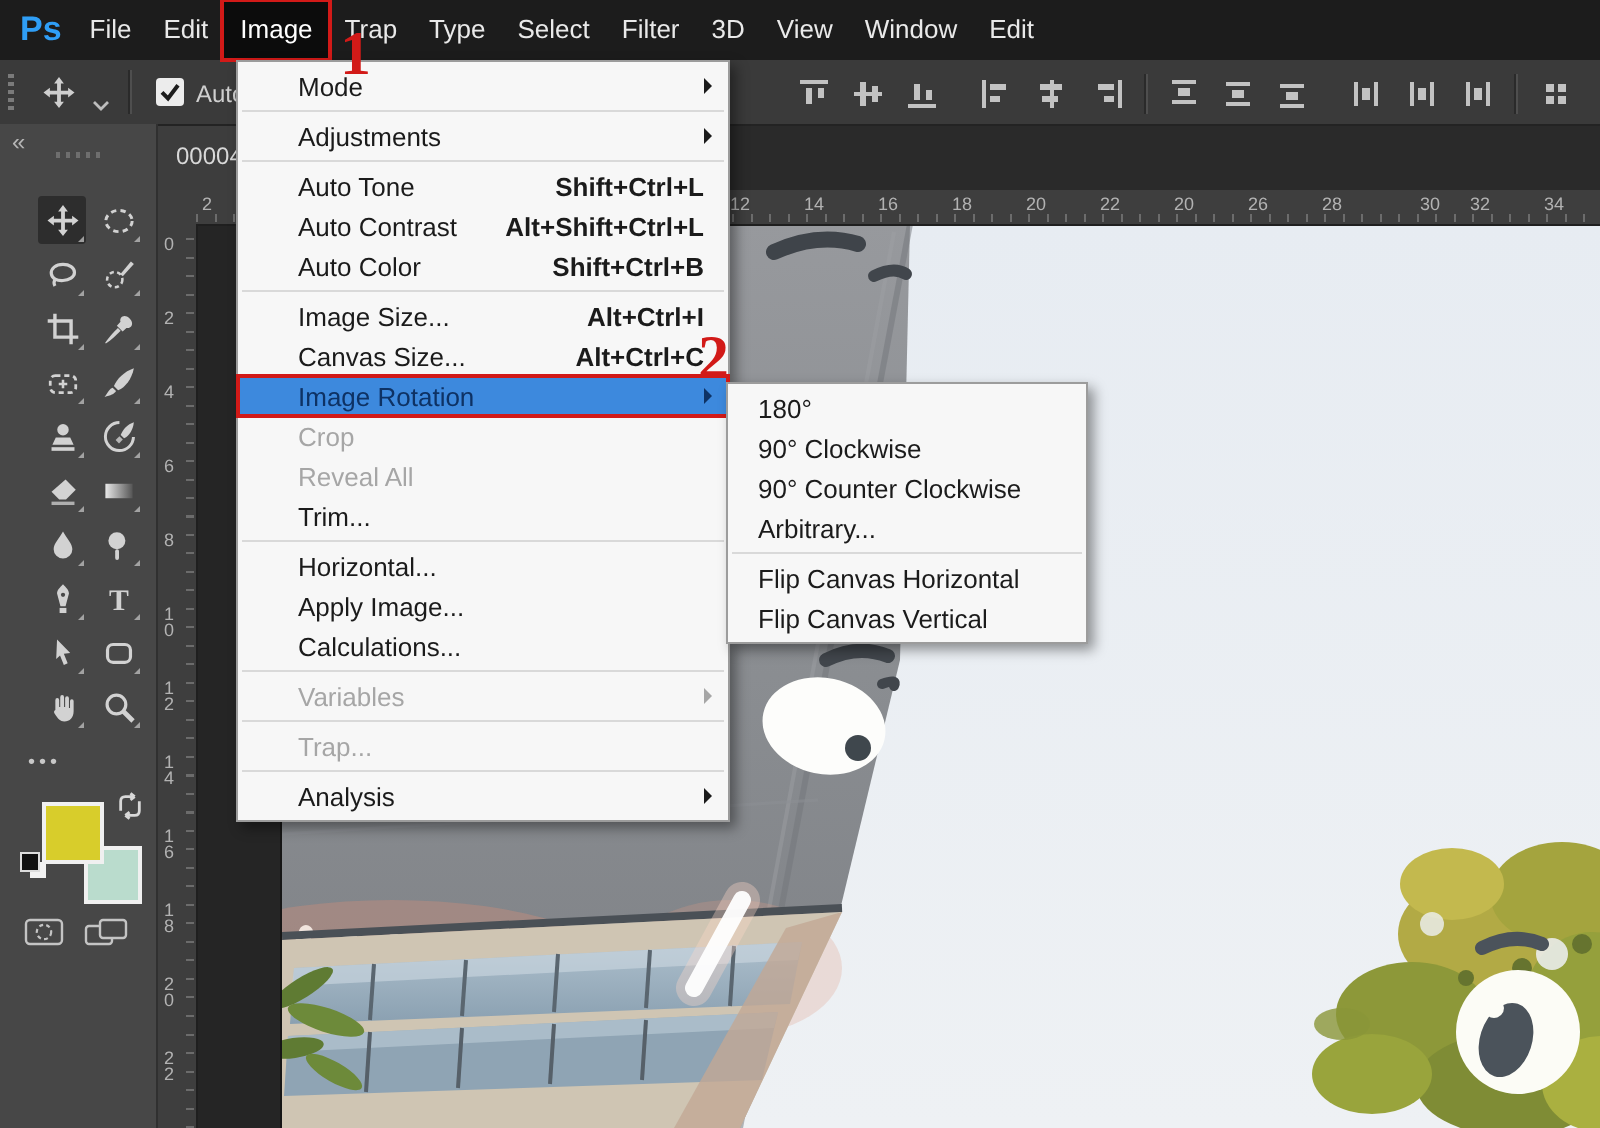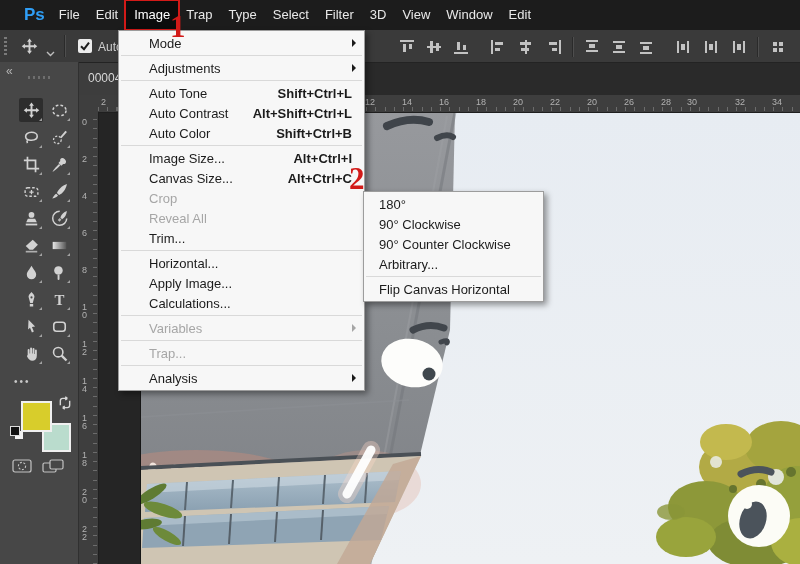--- a/index.html
+++ b/index.html
@@ -1,21 +1,21 @@
 <!DOCTYPE html>
 <html><head>
 <meta charset="utf-8">
 <style>
   html,body{margin:0;padding:0;background:#555;}
   #app{position:relative;width:800px;height:564px;overflow:hidden;background:#262626;
        font-family:"Liberation Sans",sans-serif;-webkit-font-smoothing:antialiased;}
   
   .menubar{position:absolute;left:0;top:0;width:100%;height:30px;background:#1c1c1c;
            display:flex;align-items:center;z-index:40;}
-  .logo{margin:0 6px 0 24px;color:#2f9ef6;font-weight:bold;font-size:17px;text-align:right;}
+  .logo{margin:0 6px 0 10px;color:#2f9ef6;font-weight:bold;font-size:17px;text-align:right;}
   #menubar-items{display:flex;align-items:center;height:100%;}
   .mb-item{padding:6px 8px;font-size:13px;color:#e9e9e9;cursor:default;line-height:16px;}
   .mb-item.annotated{background:#0c0c0c;outline:2px solid #d21a18;outline-offset:0px;color:#ffffff;}
   
   .options-bar{position:absolute;left:0;top:30px;width:100%;height:32px;background:#3a3a3a;
                border-bottom:1px solid #232323;z-index:10;}
   .options-bar>div{position:absolute;}
   .ob-grip{left:4px;top:7px;width:3px;height:18px;
            background:repeating-linear-gradient(0deg,#7a7a7a 0 2px,transparent 2px 4px);}
   .ob-move{left:21px;top:8px;}
@@ -216,21 +216,21 @@
         <span class="hnum" style="left: 23px;">2</span>
         <span class="hnum" style="left: 287px;">12</span>
         <span class="hnum" style="left: 324px;">14</span>
         <span class="hnum" style="left: 361px;">16</span>
         <span class="hnum" style="left: 398px;">18</span>
         <span class="hnum" style="left: 435px;">20</span>
         <span class="hnum" style="left: 472px;">22</span>
         <span class="hnum" style="left: 509px;">20</span>
         <span class="hnum" style="left: 546px;">26</span>
         <span class="hnum" style="left: 583px;">28</span>
-        <span class="hnum" style="left: 609px;">30</span>
+        <span class="hnum" style="left: 632px;">30</span>
         <span class="hnum" style="left: 657px;">32</span>
         <span class="hnum" style="left: 694px;">34</span>
       </div>
   </div>
   <div class="vruler">
     <div class="vticks"></div>
     <div id="vnums">
         <span class="vnum" style="top: 6px;">0</span>
         <span class="vnum" style="top: 43px;">2</span>
         <span class="vnum" style="top: 80px;">4</span>
@@ -511,20 +511,25 @@
       </div>
       <div class="msep"></div>
       <div class="mi">
         <span>Image Size...</span>
         <span class="sc">Alt+Ctrl+I</span>
       </div>
       <div class="mi">
         <span>Canvas Size...</span>
         <span class="sc">Alt+Ctrl+C</span>
       </div>
+      <div class="mi hl">
+        <span>Image Rotation</span>
+        <span class="arr"></span>
+        <div class="redbox"></div>
+      </div>
       <div class="mi disabled">
         <span>Crop</span>
       </div>
       <div class="mi disabled">
         <span>Reveal All</span>
       </div>
       <div class="mi">
         <span>Trim...</span>
       </div>
       <div class="msep"></div>
@@ -563,18 +568,21 @@
       <div class="mi">
         <span>90° Counter Clockwise</span>
       </div>
       <div class="mi">
         <span>Arbitrary...</span>
       </div>
       <div class="msep"></div>
       <div class="mi">
         <span>Flip Canvas Horizontal</span>
       </div>
+      <div class="mi">
+        <span>Flip Canvas Vertical</span>
+      </div>
     </div>
 
   <div class="anno-num" style="left:170px;top:11px">1</div>
   <div class="anno-num" style="left:349px;top:163px">2</div>
 
 </div>
 
 </body></html>

